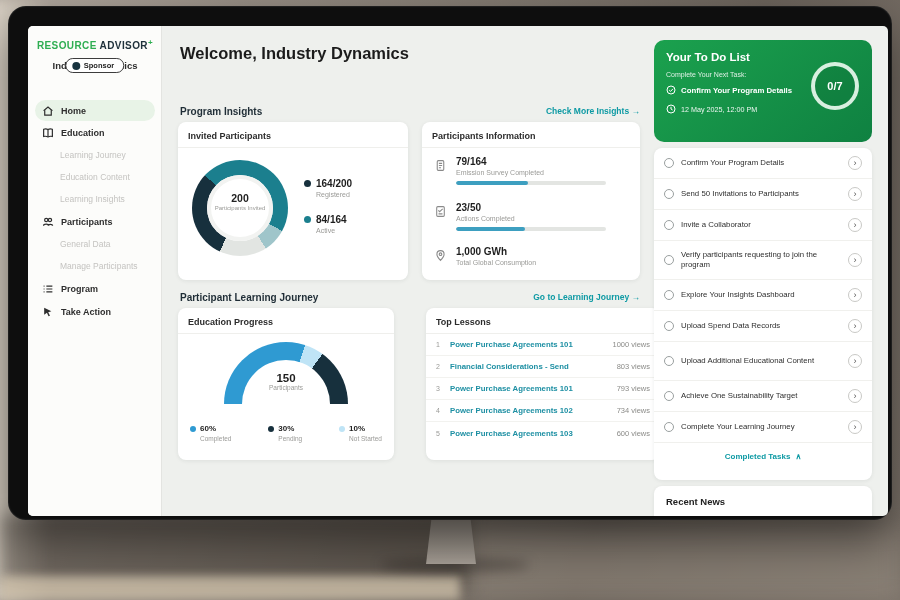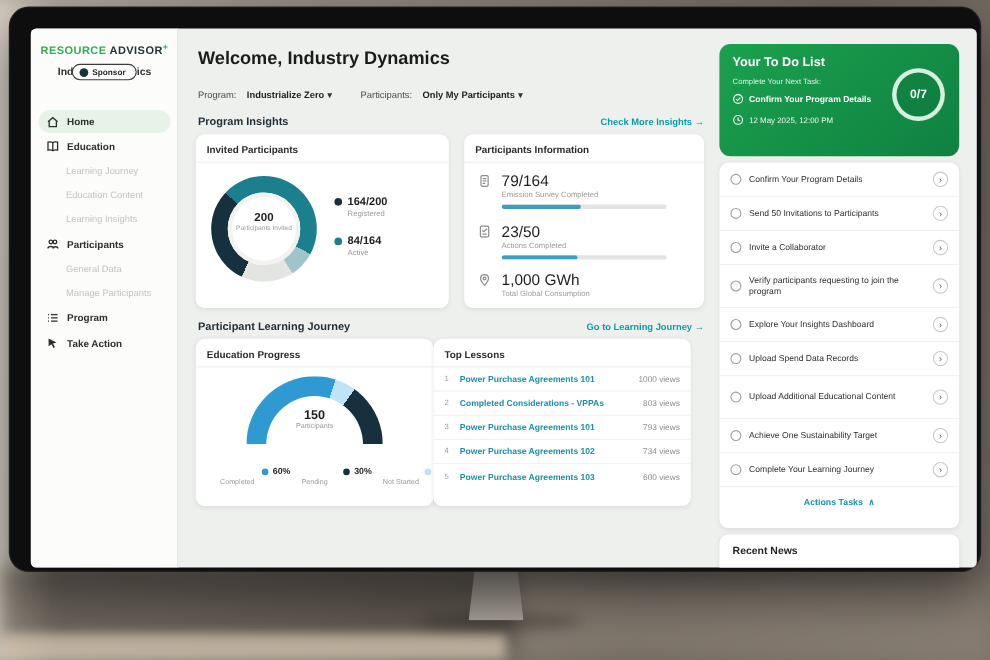--- a/index.html
+++ b/index.html
@@ -51,56 +51,56 @@
   .section-link { font-size: 8.5px; font-weight: 700; color: #0e9aa4; cursor: pointer; }
   .sec1-title { left: 152px; top: 80px; } .sec1-link { left: 470px; top: 80px; width: 142px; text-align: right; }
   .sec2-title { left: 152px; top: 266px; } .sec2-link { left: 460px; top: 266px; width: 152px; text-align: right; }
 
   .card { background: #fff; border-radius: 8px; box-shadow: 0 1px 4px rgba(30,40,40,0.08); }
   .card-title { font-size: 9px; font-weight: 700; color: #2c2c2c; padding: 9px 10px 6px 10px; border-bottom: 1px solid #efefec; }
 
   .cardA { left: 150px; top: 96px; width: 230px; height: 158px; }
   .cardB { left: 394px; top: 96px; width: 218px; height: 158px; }
   .cardC { left: 150px; top: 282px; width: 216px; height: 152px; }
-  .cardD { left: 366px; top: 282px; width: 234px; height: 152px; }
+  .cardD { left: 398px; top: 282px; width: 234px; height: 152px; }
 
   
   .donut { left: 14px; top: 38px; width: 96px; height: 96px; border-radius: 50%;
       background: conic-gradient(from 205deg, #17303d 0 30%, #1b7f8e 30% 76%, #9fc5ca 76% 84%, #e2e5e2 84% 100%); }
   .donut::after { content: ""; position: absolute; left: 15px; top: 15px; width: 66px; height: 66px; border-radius: 50%;
       background: #fff; box-shadow: 0 0 0 4px #f2f3f1 inset; }
   .donut-center { left: 14px; top: 70px; width: 96px; text-align: center; z-index: 2; }
   .donut-center .v { font-size: 10.5px; font-weight: 700; color: #222; }
   .donut-center .l { font-size: 6px; color: #9a9a97; width: 56px; margin: 1px auto 0; line-height: 1.25; }
   .legendA { left: 126px; top: 56px; }
   .leg-entry { margin-bottom: 16px; }
   .leg-line { display: flex; align-items: center; gap: 5px; }
   .leg-dot { width: 7px; height: 7px; border-radius: 50%; }
   .leg-val { font-size: 10px; font-weight: 700; color: #1e1e1e; }
   .leg-sub { font-size: 7px; color: #9a9a97; margin: 2px 0 0 12px; }
 
   
   .info-row { position: absolute; left: 12px; display: flex; gap: 9px; }
   .info-ic { width: 13px; height: 13px; margin-top: 2px; }
   .info-ic svg { width: 13px; height: 13px; }
-  .info-val { font-size: 14px; font-weight: 400; color: #1e1e1e; }
+  .info-val { font-size: 10px; font-weight: 700; color: #1e1e1e; }
   .info-lab { font-size: 7px; color: #9a9a97; margin-top: 2px; }
   .bar { width: 150px; height: 4px; background: #e3e5e2; border-radius: 2px; margin-top: 5px; overflow: hidden; }
   .bar i { display: block; height: 100%; background: #3d9fc0; border-radius: 2px; }
 
   
   .gauge-wrap { left: 46px; top: 34px; width: 124px; height: 64px; overflow: hidden; }
   .gauge { position: absolute; width: 124px; height: 124px; border-radius: 50%;
       background: conic-gradient(from 270deg, #2f9ad2 0 30%, #bfe4f6 30% 35%, #17303d 35% 50%, rgba(0,0,0,0) 50%); }
   .gauge::after { content: ""; position: absolute; left: 18px; top: 18px; width: 88px; height: 88px; border-radius: 50%; background: #fff; }
   .gauge-center { left: 46px; top: 64px; width: 124px; text-align: center; z-index: 2; }
   .gauge-center .v { font-size: 11.5px; font-weight: 700; color: #1e1e1e; }
   .gauge-center .l { font-size: 6.5px; color: #9a9a97; }
   .legendC { left: 12px; top: 116px; width: 192px; display: flex; justify-content: space-between; }
-  .legC-val { display: flex; align-items: center; gap: 4px; font-size: 8px; font-weight: 700; color: #1e1e1e; margin-left: 48px; }
+  .legC-val { display: flex; align-items: center; gap: 4px; font-size: 8px; font-weight: 700; color: #1e1e1e; }
   .legC-dot { width: 6px; height: 6px; border-radius: 50%; }
   .legC-lab { font-size: 6.5px; color: #9a9a97; margin: 2px 0 0 10px; }
 
   
   .lesson-row { display: flex; align-items: center; height: 22px; padding: 0 10px; border-bottom: 1px solid #f2f2ef; }
   .lesson-rank { width: 14px; font-size: 7px; color: #9a9a97; }
   .lesson-title { flex: 1; font-size: 7.8px; font-weight: 600; color: #1d8fa3; cursor: pointer; }
   .lesson-views { font-size: 7.5px; color: #8b8b88; }
 
   
@@ -212,30 +212,20 @@
                 <svg viewBox="0 0 11 11">
                   <path d="M2 1.5 L8.6 4.9 L5.7 5.7 L7.3 8.9 L6 9.5 L4.5 6.3 L2 8 Z" fill="#2e2e2e"></path>
                 </svg>
               </span>
             <span>Take Action</span>
           </div>
         </div>
       </div>
 
       <div class="abs page-title">Welcome, Industry Dynamics</div>
-      <div class="abs filters">
-        <div>
-          <span class="filter-label">Program:</span>
-          <span class="filter-value"><span>Industrialize Zero</span><span class="caret">▾</span></span>
-        </div>
-        <div>
-          <span class="filter-label">Participants:</span>
-          <span class="filter-value"><span>Only My Participants</span><span class="caret">▾</span></span>
-        </div>
-      </div>
 
       <div class="abs section-title sec1-title">Program Insights</div>
       <div class="abs section-link sec1-link">
         <span>Check More Insights</span> <span>→</span>
       </div>
 
       <div class="abs card cardA">
         <div class="card-title">Invited Participants</div>
         <div class="abs donut"></div>
         <div class="abs donut-center">
@@ -342,21 +332,21 @@
 
       <div class="abs card cardD">
         <div class="card-title">Top Lessons</div>
         <div class="lesson-row">
           <span class="lesson-rank">1</span>
           <span class="lesson-title">Power Purchase Agreements 101</span>
           <span class="lesson-views">1000 views</span>
         </div>
         <div class="lesson-row">
           <span class="lesson-rank">2</span>
-          <span class="lesson-title">Completed Considerations - VPPAs</span>
+          <span class="lesson-title">Financial Considerations - Send</span>
           <span class="lesson-views">803 views</span>
         </div>
         <div class="lesson-row">
           <span class="lesson-rank">3</span>
           <span class="lesson-title">Power Purchase Agreements 101</span>
           <span class="lesson-views">793 views</span>
         </div>
         <div class="lesson-row">
           <span class="lesson-rank">4</span>
           <span class="lesson-title">Power Purchase Agreements 102</span>
@@ -429,21 +419,21 @@
           <span class="task-check"></span>
           <span class="task-label">Achieve One Sustainability Target</span>
           <span class="task-chev">›</span>
         </div>
         <div class="task-row">
           <span class="task-check"></span>
           <span class="task-label">Complete Your Learning Journey</span>
           <span class="task-chev">›</span>
         </div>
         <div class="collapse-row">
-          <span>Actions Tasks</span>
+          <span>Completed Tasks</span>
           <span>∧</span>
         </div>
       </div>
 
       <div class="abs card news-card">
         <div class="news-title">Recent News</div>
       </div>
 
     </div>
   </div>

